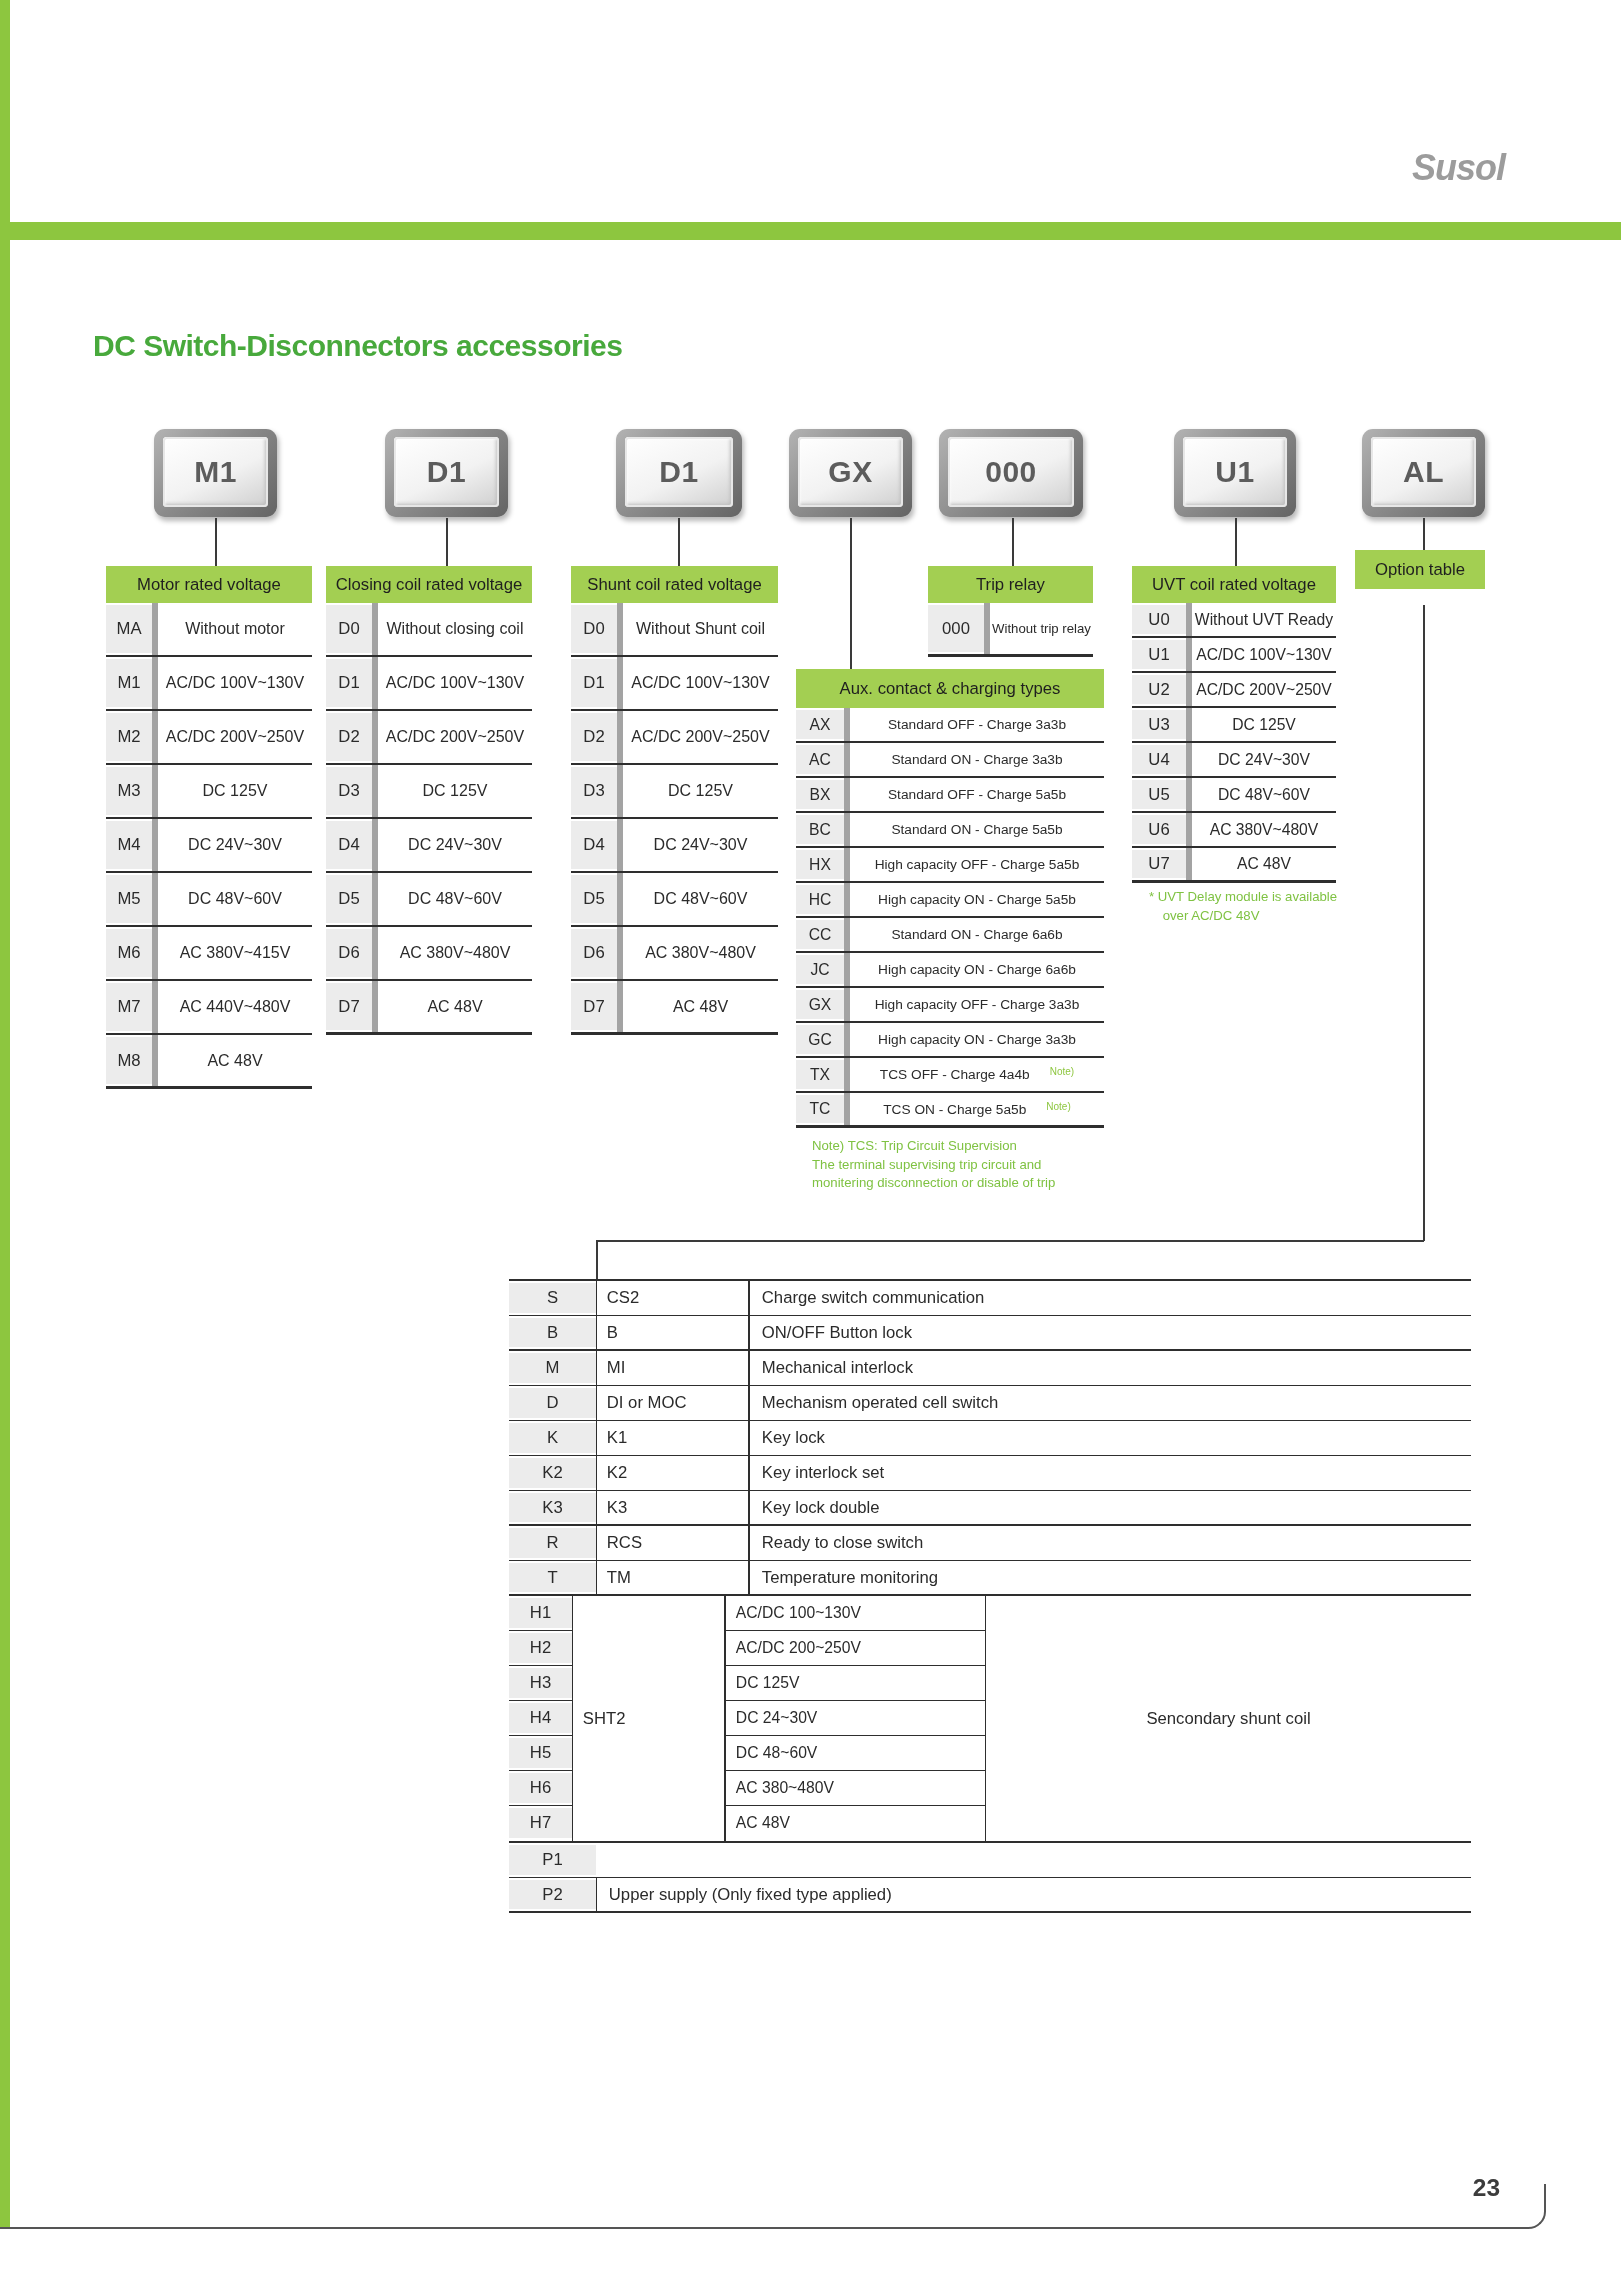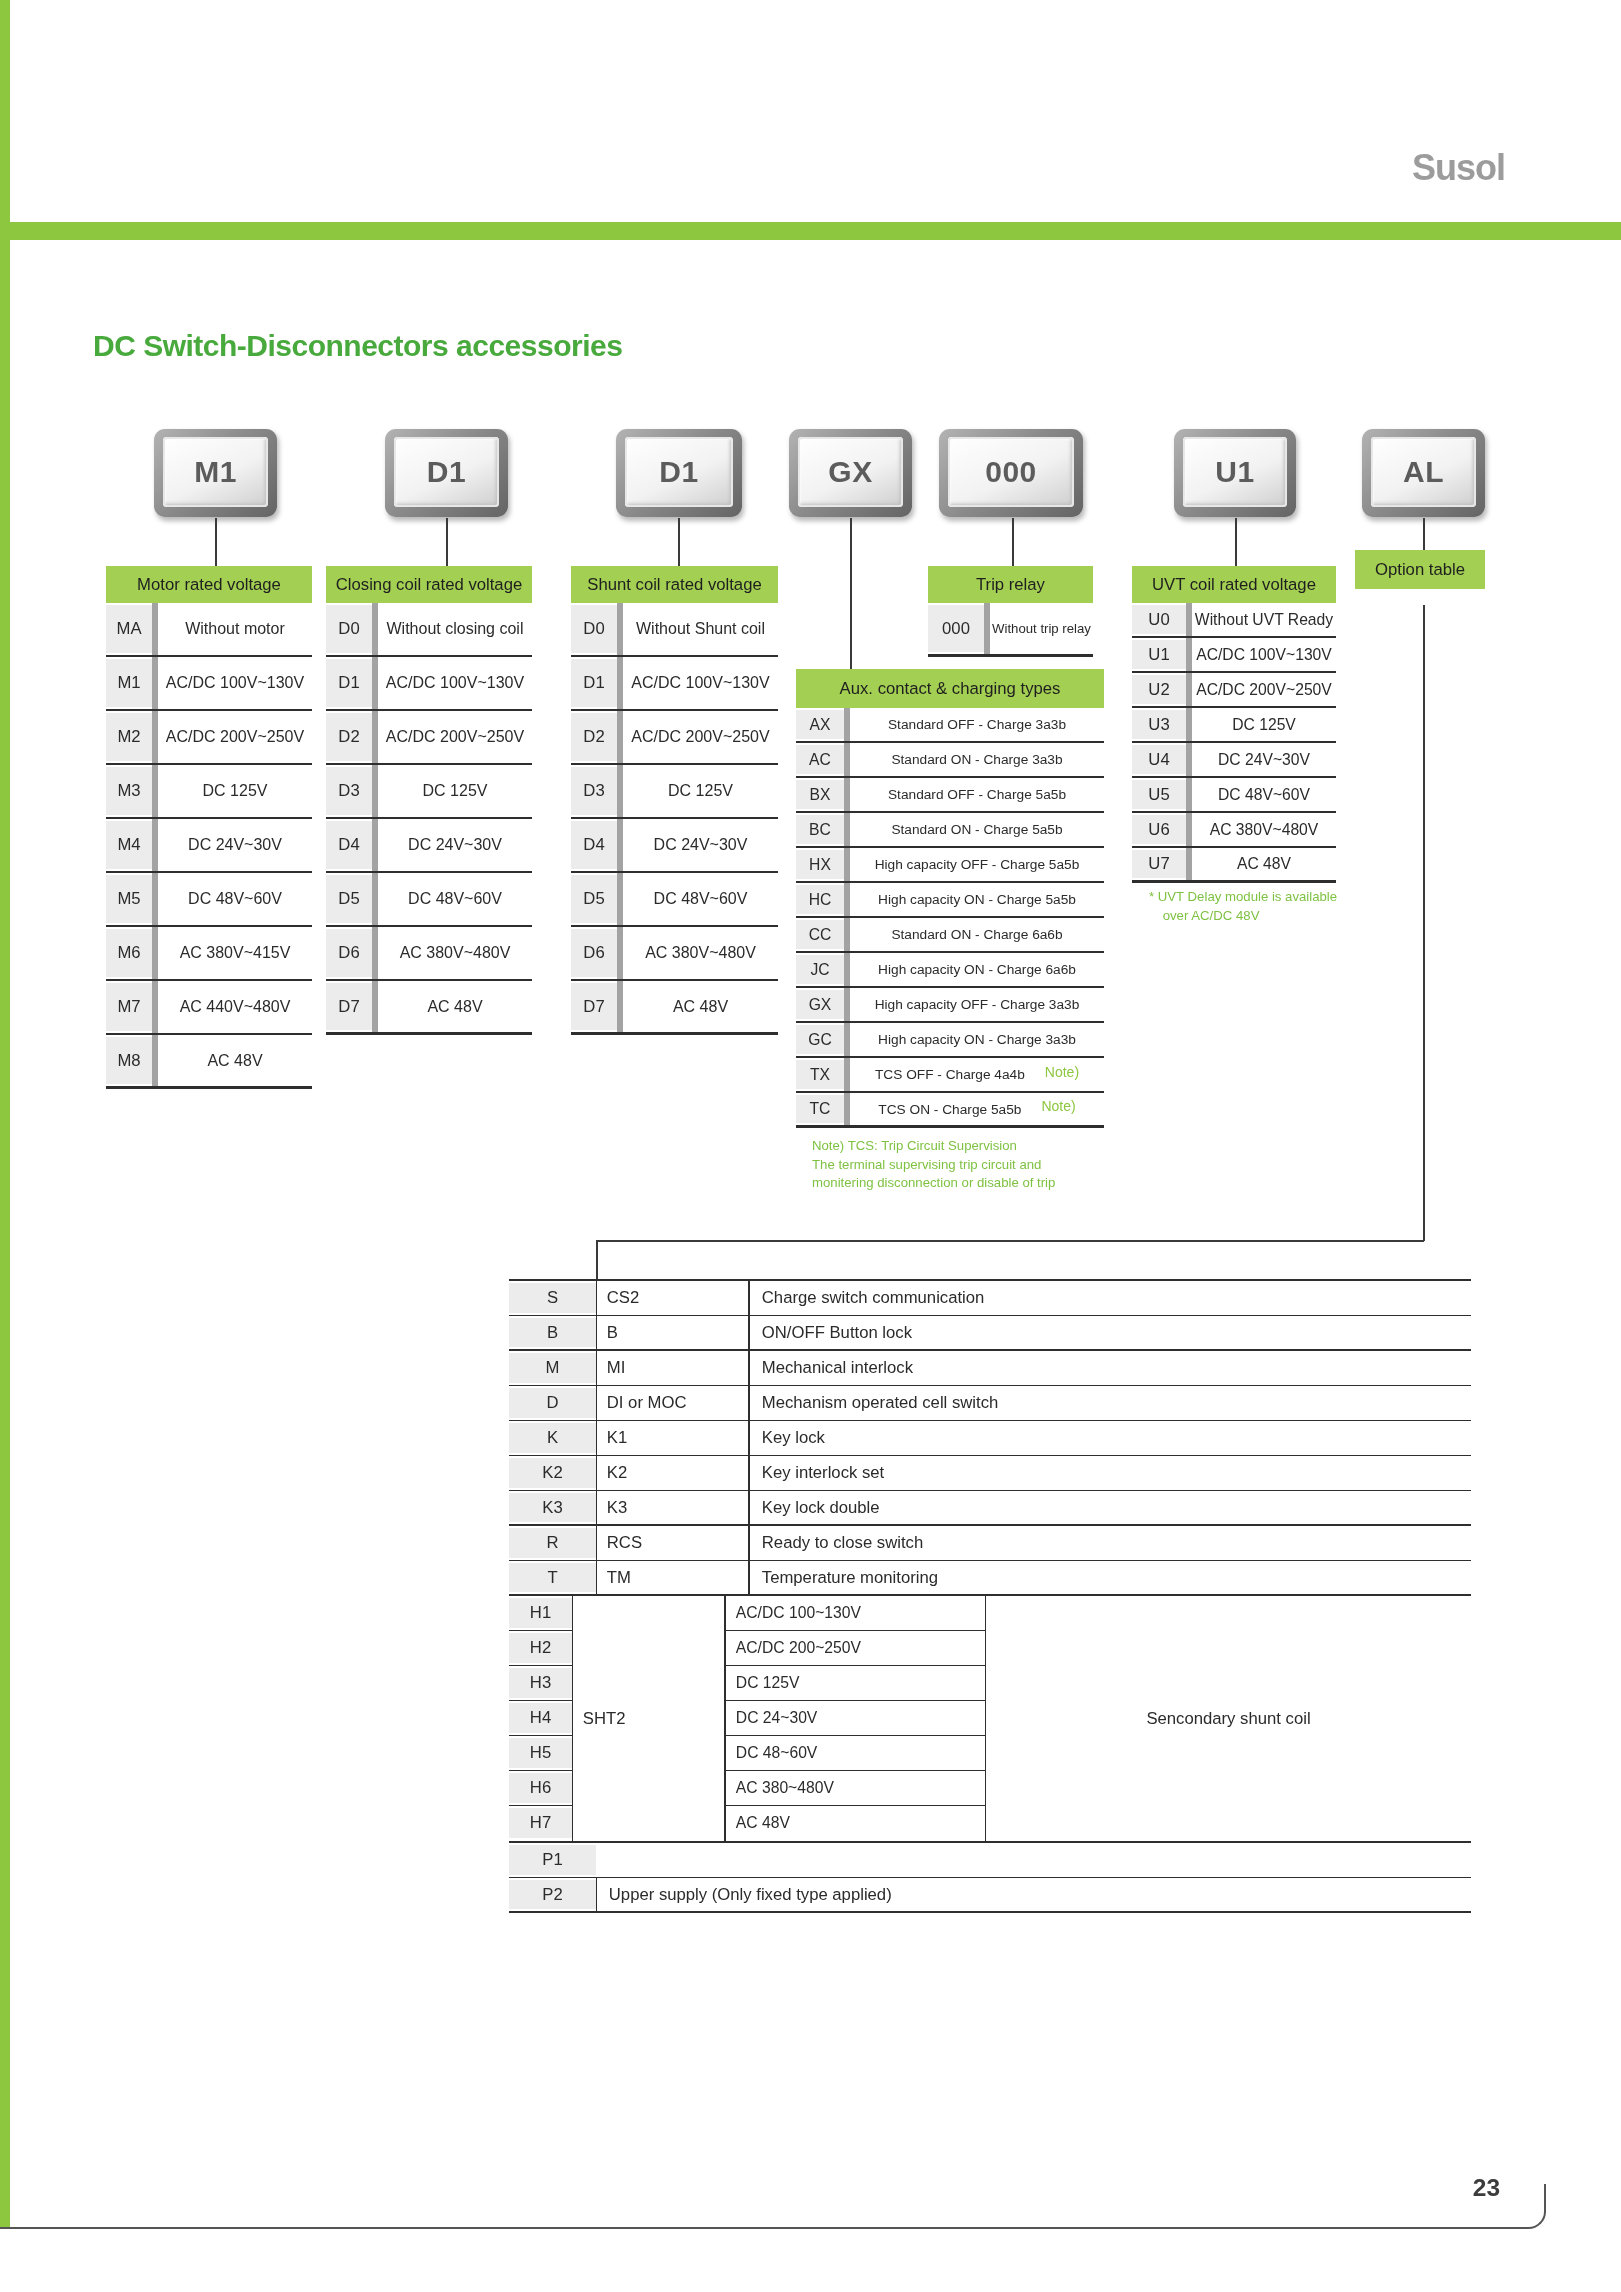--- a/index.html
+++ b/index.html
@@ -5,21 +5,21 @@
   *{box-sizing:border-box;margin:0;padding:0}
   html,body{background:#fff}
   body{font-family:"Liberation Sans", sans-serif;color:#2b2b2b}
   #canvas{position:relative;width:1621px;height:2293px;background:#fff;overflow:hidden}
 
   .abs{position:absolute}
 
   
   .leftbar{left:0;top:0;width:9.8px;height:2228px;background:#8dc63f}
   .band{left:0;top:222px;width:1621px;height:17.6px;background:#8dc63f}
-  .logo{left:1304px;top:147px;width:201px;text-align:right;font-size:36px;font-weight:800;color:#9c9c9c;letter-spacing:-1px}
+  .logo{left:1304px;top:147px;width:201px;text-align:right;font-size:36px;font-weight:800;font-style:italic;color:#9c9c9c;letter-spacing:-1px}
   .title{left:93px;top:329px;font-size:30px;font-weight:bold;color:#48a93c;letter-spacing:-0.5px}
 
   
   .keybtn{height:88px;border-radius:10.8px;background:linear-gradient(135deg,#b3b3b3 0%,#8b8b8b 45%,#646464 100%);
           box-shadow:2px 3.9px 4.9px rgba(0,0,0,0.28)}
   .keybtn .face{position:absolute;left:8.8px;top:7.8px;right:8.8px;bottom:9.8px;border-radius:3.9px;
           background:linear-gradient(155deg,#ffffff 0%,#f2f2f2 55%,#cfcfcf 100%);
           box-shadow:inset 0 0 0 2px #e7e7e7, inset 2px 2px 2.9px #ffffff, inset -2.9px -2.9px 3.9px #bdbdbd;
           display:flex;align-items:center;justify-content:center}
   .keybtn .face span{font-size:30px;font-weight:800;color:#5c5c5c;letter-spacing:0.5px}
@@ -36,21 +36,21 @@
   .rows40 .trow{height:54px}
   .rows35 .trow{height:35px}
   .tb .trow:last-child{border-bottom-width:3.9px}
   .kcell{width:var(--kw);background:linear-gradient(#fff 0 2px,#ececec 2px calc(100% - 2px),#fff calc(100% - 2px) 100%);
       display:flex;align-items:center;justify-content:center;font-size:16.7px}
   .vcell{flex:1;border-left:6px solid #a3a3a3;background:#fff;display:flex;align-items:center;justify-content:center;font-size:16px}
   .trip .vcell{font-size:13.2px}
   .aux .kcell{font-size:15.7px}
   .aux .vcell{font-size:13.7px}
   .uvt .vcell{font-size:15.7px}
-  .sup{color:#8dc63f;font-size:14px;margin-left:20px;position:relative;top:-2.9px}
+  .sup{color:#8dc63f;font-size:10px;margin-left:20px;position:relative;top:-2.9px}
 
   .opt-hdr{position:absolute;left:1355px;top:550px;width:130px;height:39px}
 
   
   .gnote{position:absolute;color:#7fc242;font-size:13.2px;line-height:18.6px}
   #uvt-note .note-line:nth-child(2){padding-left:13.7px}
 
   
   #opt{position:absolute;left:509px;top:1279px;width:962px;border-top:2.5px solid #2e2e2e}
   .orow{display:flex;height:35px;border-bottom:1.5px solid #2e2e2e}

